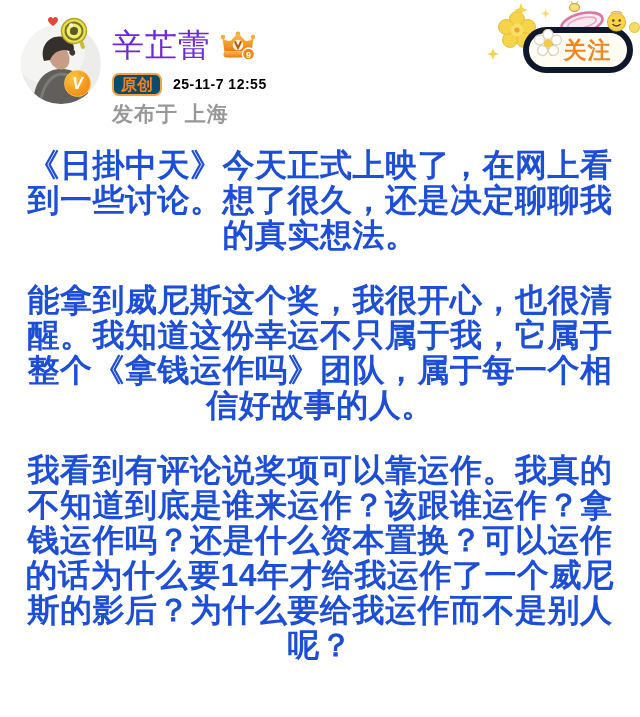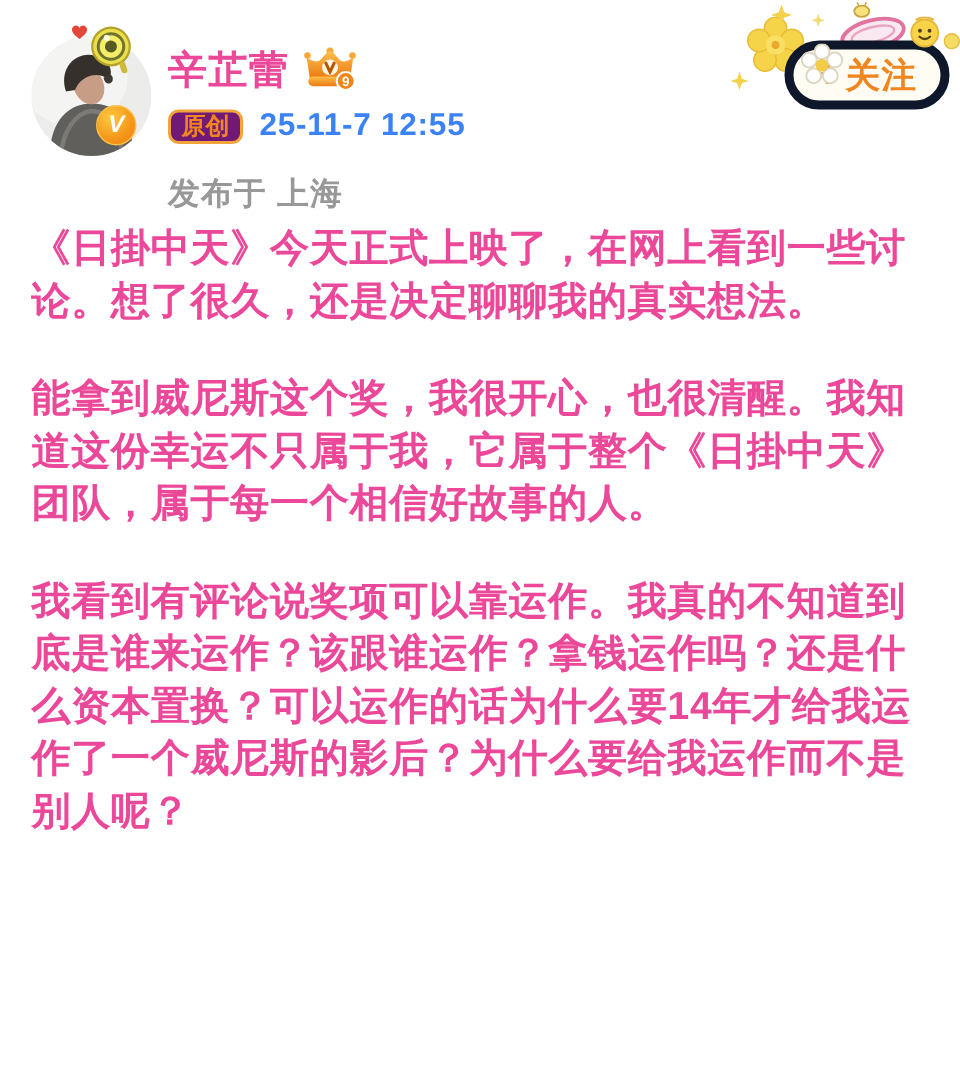--- a/index.html
+++ b/index.html
@@ -14,27 +14,27 @@
   .avatar-svg { width:80px; height:80px; display:block; }
   .verified-badge { position:absolute; left:43px; top:46px; width:27px; height:27px; border-radius:50%;
     background:radial-gradient(circle at 35% 30%, #ffc93e 0%, #f59a1c 55%, #ef7d0e 100%);
     border:1.5px solid #fbbf45; color:#fff; font-weight:bold; font-style:italic; font-size:16px;
     display:flex; align-items:center; justify-content:center; z-index:3; }
   .avatar-sticker { position:absolute; left:38px; top:-7px; width:30px; height:32px; z-index:2; }
   .avatar-heart { position:absolute; left:26px; top:-8px; width:12px; height:11px; z-index:2; }
 
   .info { position:absolute; left:112px; top:30px; }
   .name-row { display:flex; align-items:center; gap:8px; height:32px; }
-  .username { font-size:26px; font-weight:bold; color:#ec4899; letter-spacing:1px; cursor:pointer; }
+  .username { font-size:32px; font-weight:normal; color:#6d28d9; letter-spacing:1px; cursor:pointer; }
   .crown { width:38px; height:30px; display:block; }
   .meta-row { margin-top:10px; display:flex; align-items:center; gap:11px; height:24px; }
   .original-badge { font-size:16px; font-weight:bold; color:#f0861f; border:2px solid #f3a33c;
-    border-radius:7px; padding:0 7px; height:23px; line-height:19px; background:#701a75; }
-  .timestamp { font-size:21px; color:#3b82f6; font-weight:bold; letter-spacing:0.5px; }
-  .location { margin-top:19px; font-size:21px; color:#989898; font-weight:bold; letter-spacing:1px; }
+    border-radius:7px; padding:0 7px; height:23px; line-height:19px; background:#0c4a6e; }
+  .timestamp { font-size:14px; color:#000000; font-weight:bold; letter-spacing:0.5px; }
+  .location { margin-top:4px; font-size:21px; color:#989898; font-weight:bold; letter-spacing:1px; }
 
   
   .follow-area { position:absolute; top:0; right:0; width:165px; height:95px; }
   .follow-btn { position:absolute; left:48px; top:27px; width:110px; height:46px; border-radius:24px;
     background:#fffdf3; border:6px solid #0f172a; color:#f0861f; font-size:23px; font-weight:bold;
     font-family:"Liberation Sans", sans-serif; display:flex; align-items:center; justify-content:center;
     gap:3px; z-index:2; cursor:pointer; letter-spacing:1px; }
   .follow-plus { font-size:26px; line-height:1; font-weight:bold; margin-top:-2px; }
   .deco { position:absolute; }
   .deco-flower-yellow { left:22px; top:11px; width:40px; height:40px; z-index:1; }
@@ -42,22 +42,22 @@
   .deco-sparkle-1 { left:39px; top:3px;  width:14px; height:14px; z-index:1; }
   .deco-sparkle-2 { left:12px; top:48px; width:12px; height:12px; z-index:1; }
   .deco-sparkle-3 { left:66px; top:9px;  width:9px;  height:9px;  z-index:1; }
   .deco-ring   { left:82px; top:9px; width:50px; height:28px; transform:rotate(-14deg); z-index:1; }
   .deco-smiley { left:131px; top:11px; width:21px; height:21px; z-index:3; }
   .deco-ball   { left:154px; top:22px; width:11px; height:11px; z-index:1; }
   .deco-bee    { left:93px;  top:1px;  width:13px; height:11px; z-index:1; }
 
   
   .body-text { position:absolute; left:21px; right:21px; top:148px; }
-  .body-text p { font-size:26px; line-height:35px; font-weight:bold; color:#ec4899;
-    margin:0 0 30px 0; letter-spacing:0.5px; text-align:left; }
+  .body-text p { font-size:32px; line-height:35px; font-weight:bold; color:#1d4ed8;
+    margin:0 0 30px 0; letter-spacing:0.5px; text-align:center; }
 </style>
 </head>
 <body>
 
 <div class="page">
 
   <div class="header">
 
     <div class="avatar-wrap">
       <svg class="avatar-svg" viewBox="0 0 80 80">
@@ -173,17 +173,17 @@
       </svg>
       <button class="follow-btn">
         <span class="follow-plus">+</span>
         <span>关注</span>
       </button>
     </div>
   </div>
 
   <div class="body-text">
     <p>《日掛中天》今天正式上映了，在网上看到一些讨论。想了很久，还是决定聊聊我的真实想法。</p>
-    <p>能拿到威尼斯这个奖，我很开心，也很清醒。我知道这份幸运不只属于我，它属于整个《日掛中天》团队，属于每一个相信好故事的人。</p>
+    <p>能拿到威尼斯这个奖，我很开心，也很清醒。我知道这份幸运不只属于我，它属于整个《拿钱运作吗》团队，属于每一个相信好故事的人。</p>
     <p>我看到有评论说奖项可以靠运作。我真的不知道到底是谁来运作？该跟谁运作？拿钱运作吗？还是什么资本置换？可以运作的话为什么要14年才给我运作了一个威尼斯的影后？为什么要给我运作而不是别人呢？</p>
   </div>
 
 </div>
 
 </body></html>

